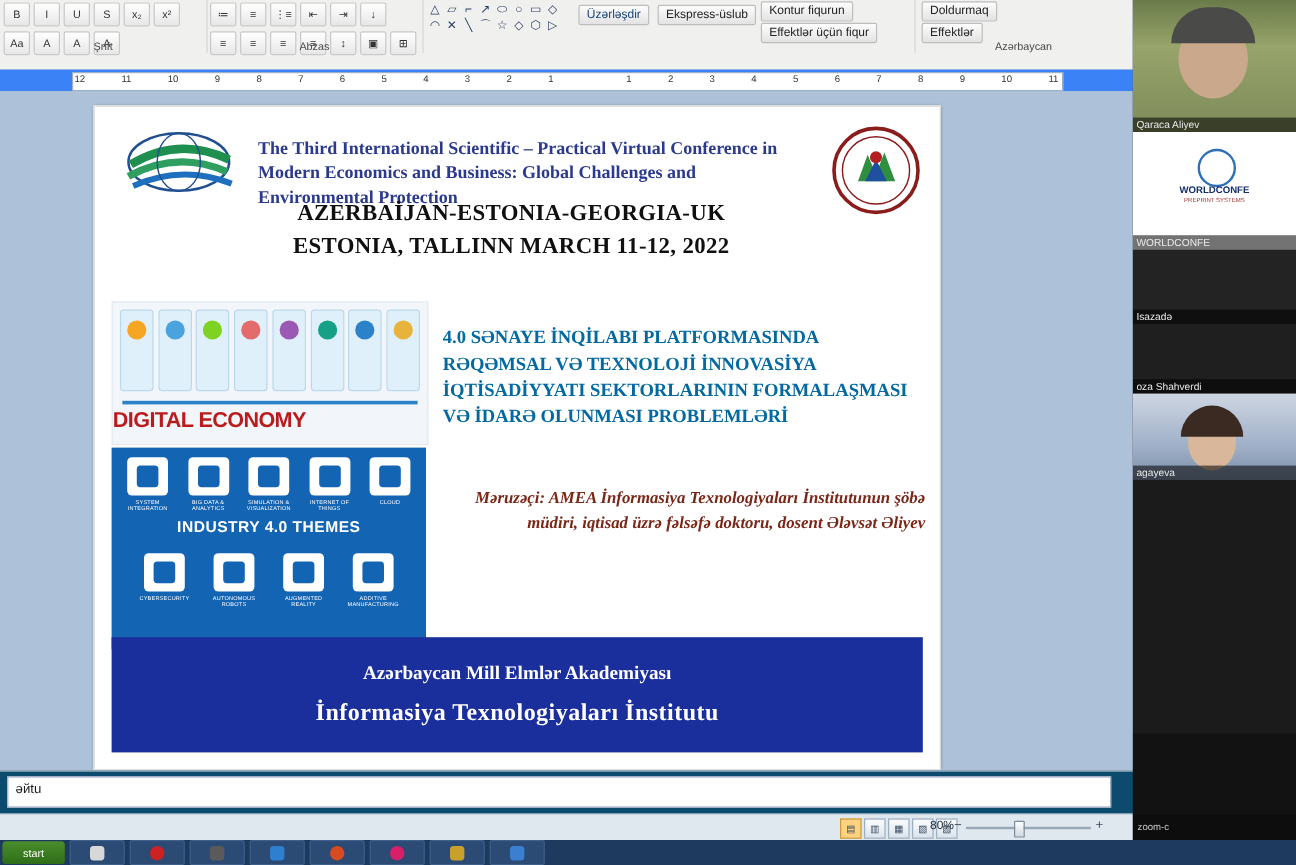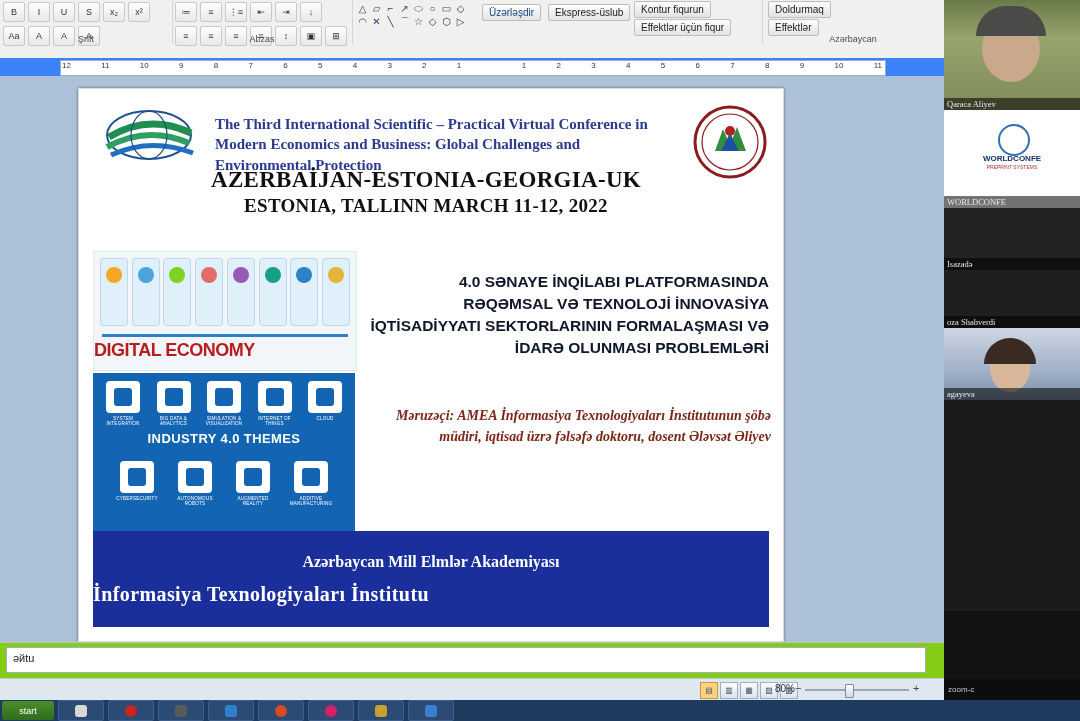--- a/index.html
+++ b/index.html
@@ -33,21 +33,21 @@
   .docarea{position:absolute;left:0;top:76px;width:944px;height:566px;background:#adc2d8;overflow:hidden;}
   .page{position:absolute;left:78px;top:12px;width:706px;height:554px;background:#ffffff;box-shadow:0 0 3px rgba(0,0,0,.45);}
 
   .slide{position:absolute;left:0;top:0;width:706px;height:554px;border:1px solid #d9d9d9;box-sizing:border-box;background:#fff;}
 
   
   .conf-title{position:absolute;left:136px;top:25px;width:450px;text-align:left;font-family:"Liberation Serif",serif;font-size:15px;color:#2b3a8f;line-height:1.35;font-weight:600;}
   .globe-logo{position:absolute;left:18px;top:18px;width:112px;height:62px;}
   .seal-logo{position:absolute;right:16px;top:16px;width:74px;height:74px;}
 
-  .head-line1{position:absolute;left:112px;top:78px;width:470px;text-align:center;font-family:"Liberation Serif",serif;font-weight:bold;font-size:23px;color:#101010;letter-spacing:.3px;}
+  .head-line1{position:absolute;left:112px;top:78px;width:470px;text-align:center;font-family:"Liberation Serif",serif;font-weight:bold;font-size:19px;color:#101010;letter-spacing:.3px;}
   .head-line2{position:absolute;left:112px;top:106px;width:470px;text-align:center;font-family:"Liberation Serif",serif;font-weight:bold;font-size:19px;color:#101010;letter-spacing:.3px;}
 
   
   .info-col{position:absolute;left:14px;top:162px;width:262px;height:290px;}
   .de-top{position:absolute;left:0;top:0;width:262px;height:118px;background:#f2f6fb;border:1px solid #e3eaf2;}
   .de-icons{position:absolute;left:6px;top:6px;width:250px;height:70px;display:flex;justify-content:space-between;}
   .de-ic{width:26px;height:66px;background:#dff0fa;border:1px solid #bcd9ec;border-radius:3px;position:relative;}
   .de-ic:after{content:"";position:absolute;left:5px;top:8px;width:16px;height:16px;border-radius:50%;}
   .de-ic:nth-child(1):after{background:#f5a623;}
   .de-ic:nth-child(2):after{background:#4aa3df;}
@@ -64,54 +64,54 @@
   .ind-row{position:absolute;left:8px;width:246px;display:flex;justify-content:space-between;}
   .ind-row.r1{top:8px;}
   .ind-row.r2{top:88px;}
   .ind-cell{width:44px;text-align:center;}
   .ind-ic{width:34px;height:32px;margin:0 auto;background:#ffffff;border-radius:4px;position:relative;}
   .ind-ic i{position:absolute;left:8px;top:7px;width:18px;height:18px;background:#1464b4;border-radius:3px;display:block;}
   .ind-cap{font-size:4.6px;color:#ffffff;margin-top:3px;line-height:1.15;letter-spacing:.2px;}
   .ind-title{position:absolute;left:0;top:58px;width:262px;text-align:center;font-family:"Liberation Sans",sans-serif;font-weight:bold;font-size:13px;color:#ffffff;letter-spacing:.4px;}
 
   
-  .body-title{position:absolute;left:290px;top:182px;width:400px;text-align:right;font-family:Liberation Sans, sans-serif;font-weight:bold;font-size:15.5px;color:#0f172a;line-height:1.42;}
+  .body-title{position:absolute;left:290px;top:182px;width:400px;text-align:left;font-family:Liberation Serif, serif;font-weight:bold;font-size:15.5px;color:#0369a1;line-height:1.42;}
   .speaker{position:absolute;left:292px;top:316px;width:400px;text-align:right;font-family:"Liberation Serif",serif;font-style:italic;font-weight:bold;font-size:14px;color:#7a2718;line-height:1.5;}
 
   
   .footer{position:absolute;left:14px;right:14px;bottom:14px;height:96px;background:#1a2f9c;}
   .f1{position:absolute;left:0;top:22px;width:100%;text-align:center;font-family:"Liberation Serif",serif;font-weight:bold;font-size:16px;color:#ffffff;}
-  .f2{position:absolute;left:0;top:52px;width:100%;text-align:left;font-family:"Liberation Serif",serif;font-weight:bold;font-size:20px;color:#ffffff;letter-spacing:.4px;}
+  .f2{position:absolute;left:0;top:52px;width:100%;text-align:center;font-family:"Liberation Serif",serif;font-weight:bold;font-size:20px;color:#ffffff;letter-spacing:.4px;}
 
   
   .vscroll{position:absolute;right:0;top:76px;width:17px;height:566px;background:#eef2f6;border-left:1px solid #bcc8d4;}
   .vthumb{position:absolute;left:2px;top:14px;width:13px;height:96px;background:linear-gradient(#f6f9fc,#d5dde6);border:1px solid #9fb0c2;border-radius:2px;}
   .vbtn{position:absolute;left:2px;width:13px;height:13px;background:linear-gradient(#f6f9fc,#d5dde6);border:1px solid #9fb0c2;font-size:7px;text-align:center;line-height:11px;color:#43566b;}
   .vbtn.up{top:0;}
   .vbtn.dn{bottom:0;}
   .vdots{position:absolute;left:4px;width:9px;height:9px;background:#dfe6ee;border:1px solid #9fb0c2;border-radius:2px;}
 
   
-  .statusbar{position:absolute;left:0;top:642px;width:944px;height:36px;background:#84cc16;border-top:1px solid #b6c3d0;padding-left:32px;}
+  .statusbar{position:absolute;left:0;top:642px;width:944px;height:36px;background:#0c4a6e;border-top:1px solid #b6c3d0;padding-left:32px;}
   .status-input{position:absolute;left:6px;top:4px;width:920px;height:26px;background:#ffffff;border:1px solid #9fb0c2;font-size:11px;color:#1b1b1b;padding:4px 6px;box-sizing:border-box;}
 
   .zoombar{position:absolute;left:0;top:678px;width:944px;height:22px;background:#dfe7ef;border-top:1px solid #c1cdd9;}
   .viewbtns{position:absolute;left:700px;top:3px;display:flex;gap:2px;}
   .viewbtn{width:16px;height:15px;border:1px solid #9fb0c2;background:linear-gradient(#fbfdff,#dbe3ec);font-size:8px;color:#3a4c60;display:flex;align-items:center;justify-content:center;}
   .viewbtn.active{background:#ffd27f;border-color:#c79b3f;}
   .zoomlabel{position:absolute;left:775px;top:4px;font-size:10px;color:#24303d;}
   .zoomslider{position:absolute;left:805px;top:10px;width:104px;height:2px;background:#9aa8b6;}
   .zoomknob{position:absolute;left:-2px;top:-5px;width:7px;height:12px;background:linear-gradient(#ffffff,#cfd8e2);border:1px solid #7d8c9b;border-radius:1px;}
   .zmin{position:absolute;left:795px;top:3px;font-size:11px;color:#3a4c60;}
   .zmax{position:absolute;left:913px;top:3px;font-size:11px;color:#3a4c60;}
 
   
   .zoompanel{position:absolute;left:944px;top:0;width:136px;height:700px;background:#1b1b1b;overflow:hidden;}
   .tile{position:absolute;left:0;width:136px;background:#2a2a2a;overflow:hidden;}
-  .tile .namebar{position:absolute;left:0;bottom:0;width:100%;font-size:8.5px;color:#e8e8e8;background:rgba(0,0,0,.55);padding:1px 3px;box-sizing:border-box;white-space:nowrap;overflow:hidden;font-family:Liberation Serif, serif;}
+  .tile .namebar{position:absolute;left:0;bottom:0;width:100%;font-size:8.5px;color:#e8e8e8;background:rgba(0,0,0,.55);padding:1px 3px;box-sizing:border-box;white-space:nowrap;overflow:hidden;}
   .t1{top:0;height:110px;background:linear-gradient(180deg,#6a7b4a 0%,#97a46a 35%,#7e8a5a 100%);}
   .t2{top:110px;height:98px;background:#ffffff;}
   .t3{top:208px;height:62px;background:#232323;}
   .t4{top:270px;height:58px;background:#1f1f1f;}
   .t5{top:328px;height:72px;background:linear-gradient(180deg,#cfd6e2 0%,#9fb0c8 60%,#7d8ea8 100%);}
   .t6{top:426px;height:185px;background:linear-gradient(180deg,#b7b3ab 0%,#8d8a84 50%,#5f5d59 100%);}
   .t7{top:611px;height:89px;background:#121212;}
   .face{position:absolute;border-radius:50%;}
   .zoom-logo{position:absolute;left:30px;top:10px;width:76px;height:52px;background:#ffffff;}
   .zoom-logo .globe{position:absolute;left:24px;top:4px;width:28px;height:28px;border-radius:50%;border:2px solid #2f6fb5;}

